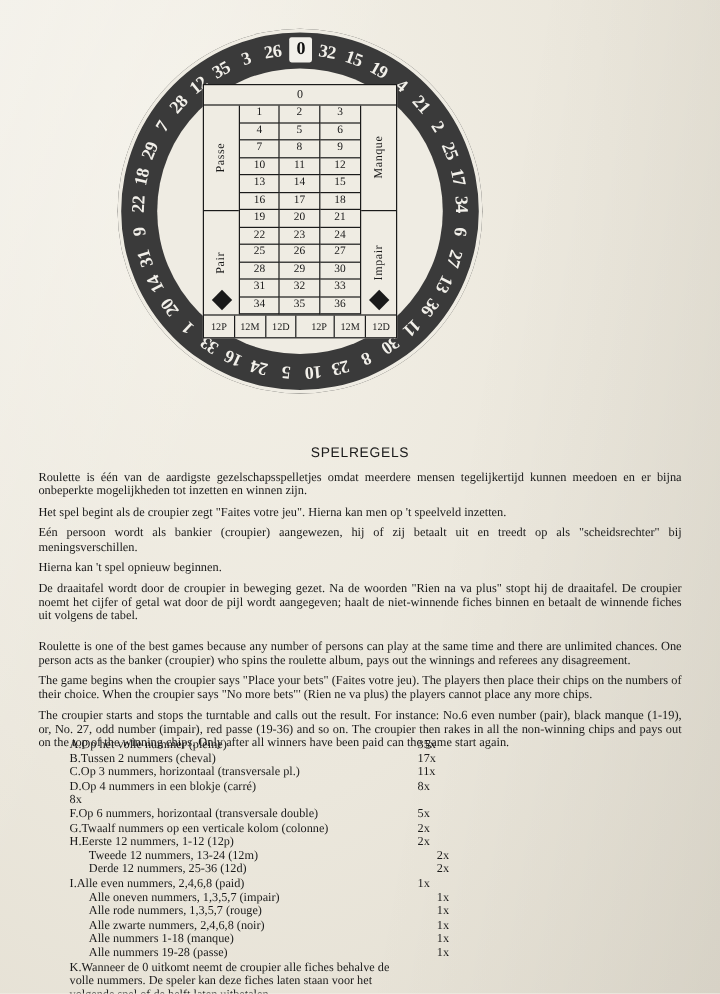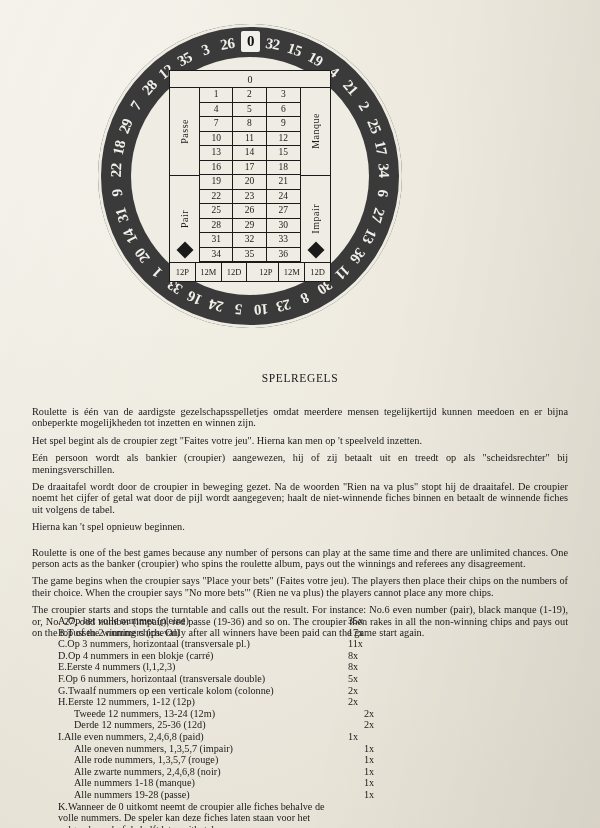--- a/index.html
+++ b/index.html
@@ -191,22 +191,22 @@
   #text-area {
     position: absolute;
     left: 32px;
     top: 372px;
     width: 536px;
   }
   .doc-title {
     text-align: center;
     font-size: 11.5px;
     letter-spacing: 0.6px;
-    margin-bottom: 22px;
-    font-family: Liberation Serif, serif;
+    margin-bottom: 9px;
+    font-family: Liberation Sans, sans-serif;
   }
   .para {
     font-size: 10.3px;
     line-height: 11.4px;
     text-align: justify;
     margin: 0 0 6px 0;
     font-family: "Liberation Serif", serif;
   }
   .para.nl { letter-spacing: 0; }
   .gap { height: 8px; }
@@ -353,22 +353,22 @@
         <div class="b-cell">12D</div>
       </div>
   </div>
 </div>
 
 <div id="text-area">
   <div class="doc-title">SPELREGELS</div>
   <p class="para nl">Roulette is één van de aardigste gezelschapsspelletjes omdat meerdere mensen tegelijkertijd kunnen meedoen en er bijna onbeperkte mogelijkheden tot inzetten en winnen zijn.</p>
   <p class="para nl">Het spel begint als de croupier zegt "Faites votre jeu". Hierna kan men op 't speelveld inzetten.</p>
   <p class="para nl">Eén persoon wordt als bankier (croupier) aangewezen, hij of zij betaalt uit en treedt op als "scheidsrechter" bij meningsverschillen.</p>
+  <p class="para nl">Hierna kan 't spel opnieuw beginnen.</p>
   <p class="para nl">De draaitafel wordt door de croupier in beweging gezet. Na de woorden "Rien na va plus" stopt hij de draaitafel. De croupier noemt het cijfer of getal wat door de pijl wordt aangegeven; haalt de niet-winnende fiches binnen en betaalt de winnende fiches uit volgens de tabel.</p>
-  <p class="para nl">Hierna kan 't spel opnieuw beginnen.</p>
   <div class="gap"></div>
   <p class="para">Roulette is one of the best games because any number of persons can play at the same time and there are unlimited chances. One person acts as the banker (croupier) who spins the roulette album, pays out the winnings and referees any disagreement.</p>
   <p class="para">The game begins when the croupier says "Place your bets" (Faites votre jeu). The players then place their chips on the numbers of their choice. When the croupier says "No more bets"' (Rien ne va plus) the players cannot place any more chips.</p>
   <p class="para">The croupier starts and stops the turntable and calls out the result.   For instance: No.6 even number (pair), black manque (1-19), or, No. 27, odd number (impair), red passe (19-36) and so on. The croupier then rakes in all the non-winning chips and pays out on the top of the winning chips. Only after all winners have been paid can the game start again.</p>
 </div>
 
 <div id="payouts">
   <div id="payout-rows">
       <div class="pay-row">
         <div class="pay-label">A.Op het volle nummer (pleine)</div>
@@ -380,21 +380,20 @@
       </div>
       <div class="pay-row">
         <div class="pay-label">C.Op 3 nummers, horizontaal (transversale pl.)</div>
         <div class="pay-val">11x</div>
       </div>
       <div class="pay-row">
         <div class="pay-label">D.Op 4 nummers in een blokje (carré)</div>
         <div class="pay-val">8x</div>
       </div>
       <div class="pay-row">
-        <div class="pay-label">E.Eerste 4 nummers (l,1,2,3)</div>
         <div class="pay-val">8x</div>
       </div>
       <div class="pay-row">
         <div class="pay-label">F.Op 6 nummers, horizontaal (transversale double)</div>
         <div class="pay-val">5x</div>
       </div>
       <div class="pay-row">
         <div class="pay-label">G.Twaalf nummers op een verticale kolom (colonne)</div>
         <div class="pay-val">2x</div>
       </div>

